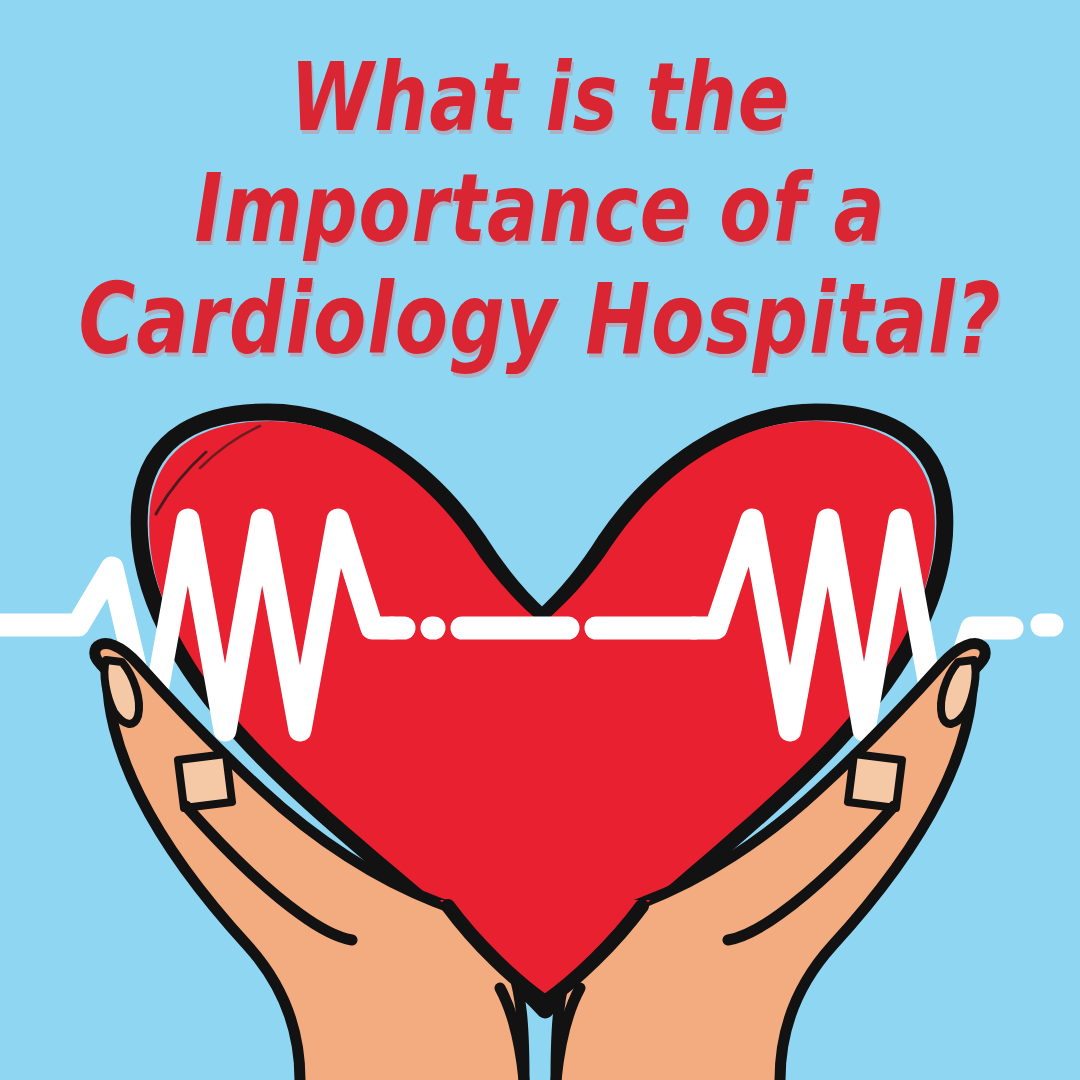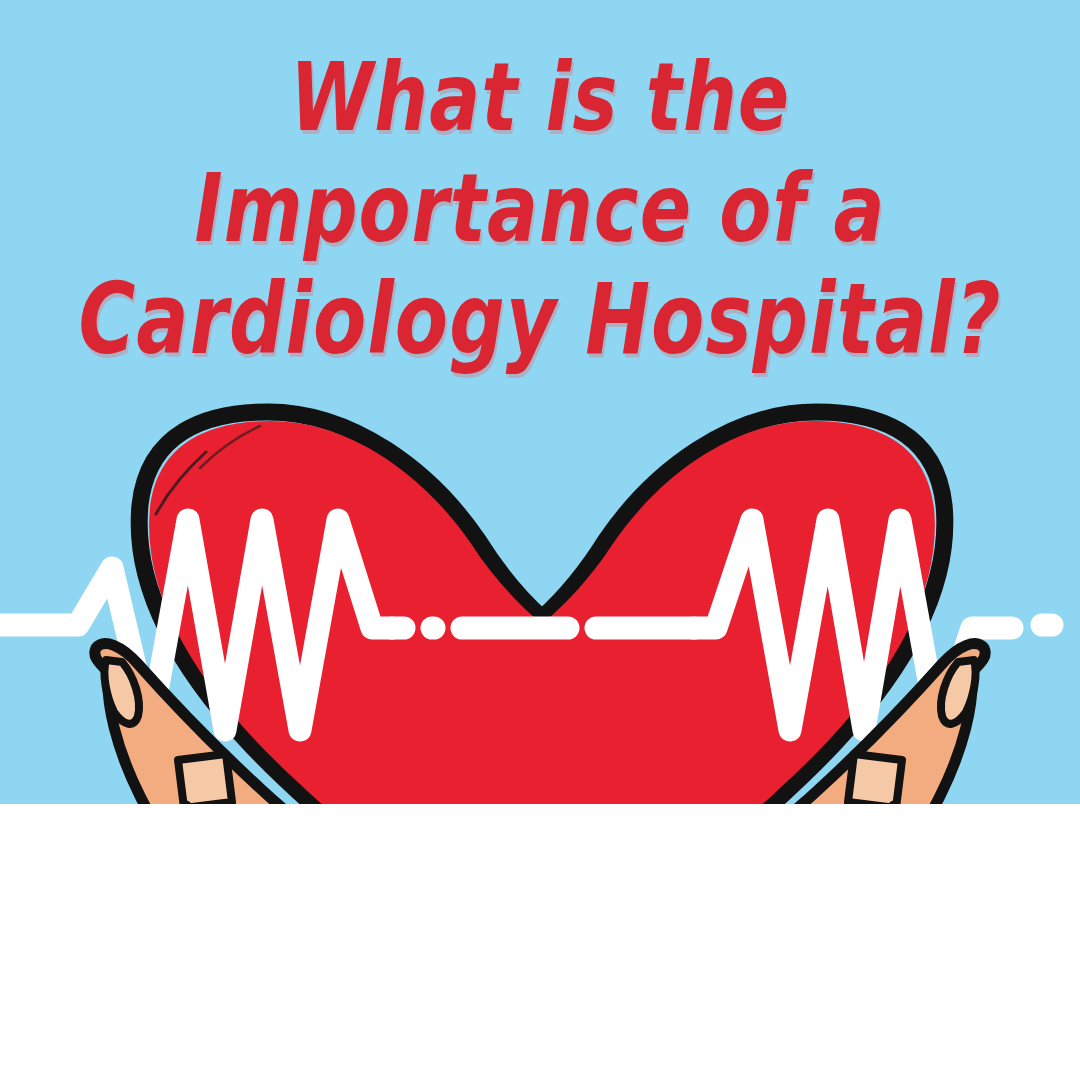--- a/index.html
+++ b/index.html
@@ -3,21 +3,21 @@
 <meta charset="utf-8">
 <style>
   html, body {
     margin: 0;
     padding: 0;
     background: #ffffff;
   }
   #poster {
     position: relative;
     width: 1080px;
-    height: 804px;
+    height: 1080px;
     overflow: hidden;
     font-family: "DejaVu Sans", sans-serif;
     background: #8fd6f2;
   }
   #poster-bg {
     position: absolute;
     inset: 0;
     background: #8fd6f2;
   }
   #artwork {

